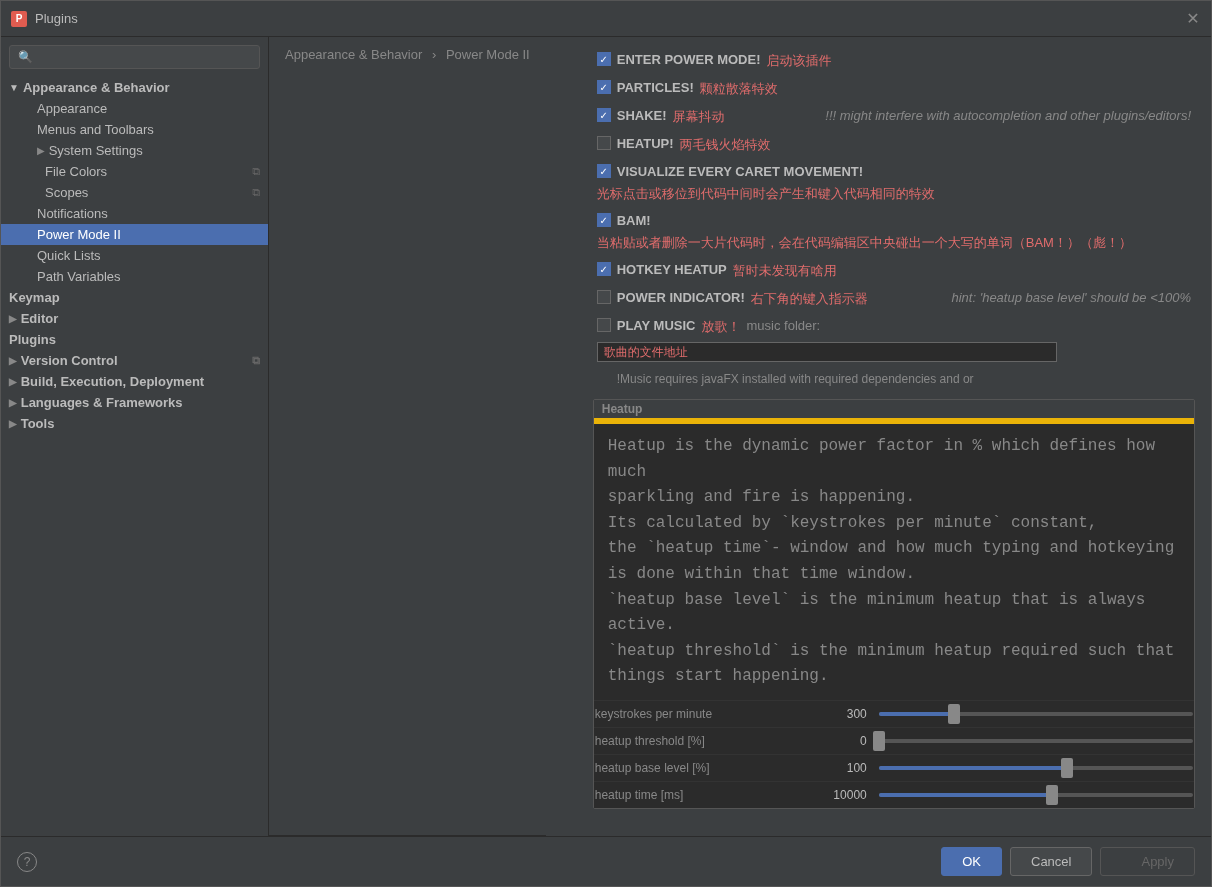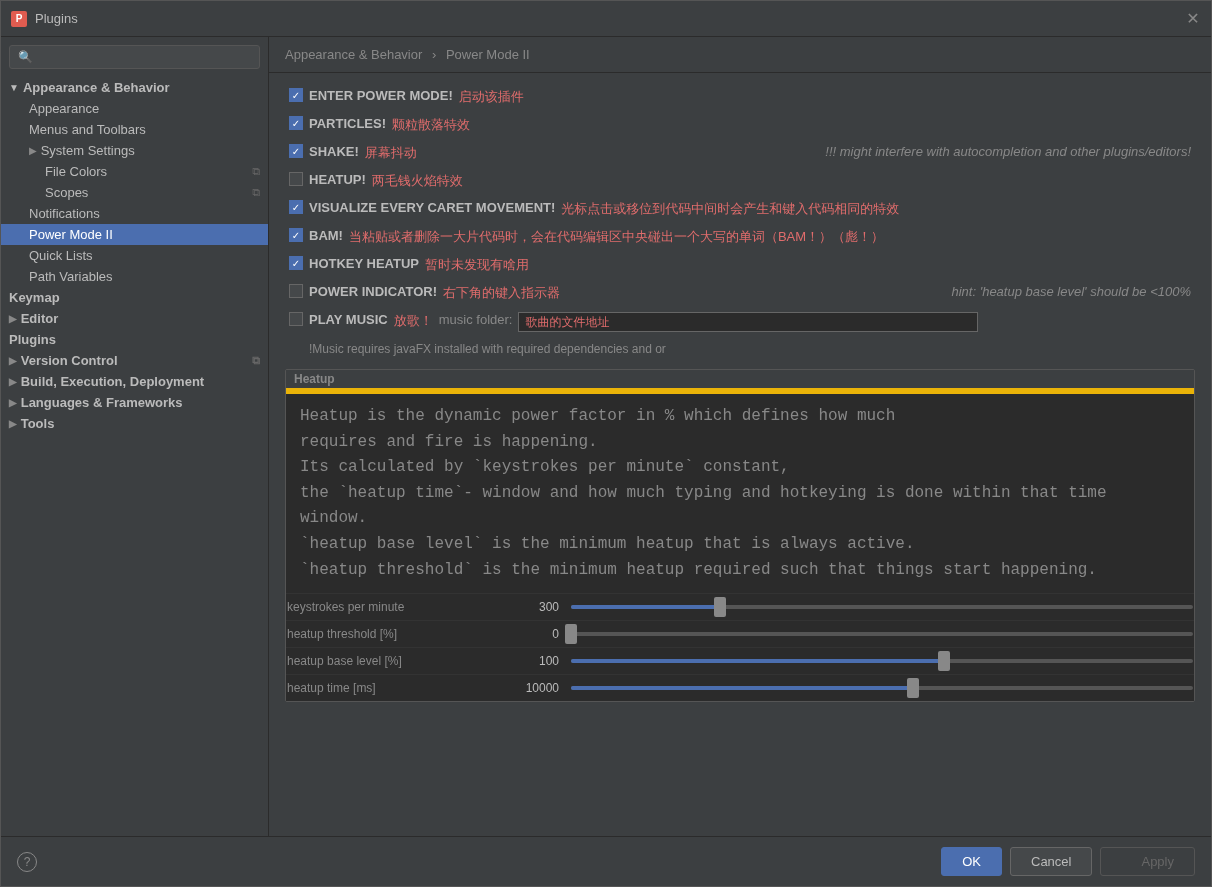--- a/index.html
+++ b/index.html
@@ -91,31 +91,32 @@
       align-items: center;
       gap: 4px;
       font-size: 13px;
     }
     .tree-item.selected { background: #4b6eaf; color: white; }
     .tree-item.parent {
       font-weight: bold;
       color: #bbbbbb;
       padding-left: 8px;
     }
-    .tree-item.child { padding-left: 28px; }
+    .tree-item.child { padding-left: 36px; }
     .tree-item.grandchild { padding-left: 44px; }
     .triangle { font-size: 10px; color: #888; }
     .triangle.open { color: #bbbbbb; }
 
     .content-area {
       flex: 1;
       display: flex;
-      flex-direction: column;
+      flex-direction: row;
       overflow: hidden;
       background: #3c3f41;
+      gap: 31px;
     }
     .breadcrumb {
       padding: 10px 16px;
       font-size: 13px;
       color: #888;
       border-bottom: 1px solid #2b2b2b;
       flex-shrink: 0;
     }
     .breadcrumb .sep { margin: 0 6px; }
     .settings-panel {
@@ -428,21 +429,21 @@
           <input class="music-folder-input" type="text" value="歌曲的文件地址" style="">
         </div>
         <div class="option-row" style="padding-left:24px;">
           <span style="color:#888;font-size:12px;">!Music requires javaFX installed with required dependencies and or</span>
         </div>
 
         <div class="heatup-section">
           <div class="heatup-title">Heatup</div>
           <div class="heatup-desc">
             <div>Heatup is the dynamic power factor in % which defines how much</div>
-            <div> requires and fire is happening.</div>
+            <div> sparkling and fire is happening.</div>
             <div>Its calculated by `keystrokes per minute` constant,</div>
             <div>the `heatup time`- window and how much typing and hotkeying is done within that time window.</div>
             <div>`heatup base level` is the minimum heatup that is always active.</div>
             <div>`heatup threshold` is the minimum heatup required such that things start happening.</div>
           </div>
 
           <div class="slider-row">
             <span class="slider-label">keystrokes per minute</span>
             <span class="slider-value">300</span>
             <div class="slider-track">

